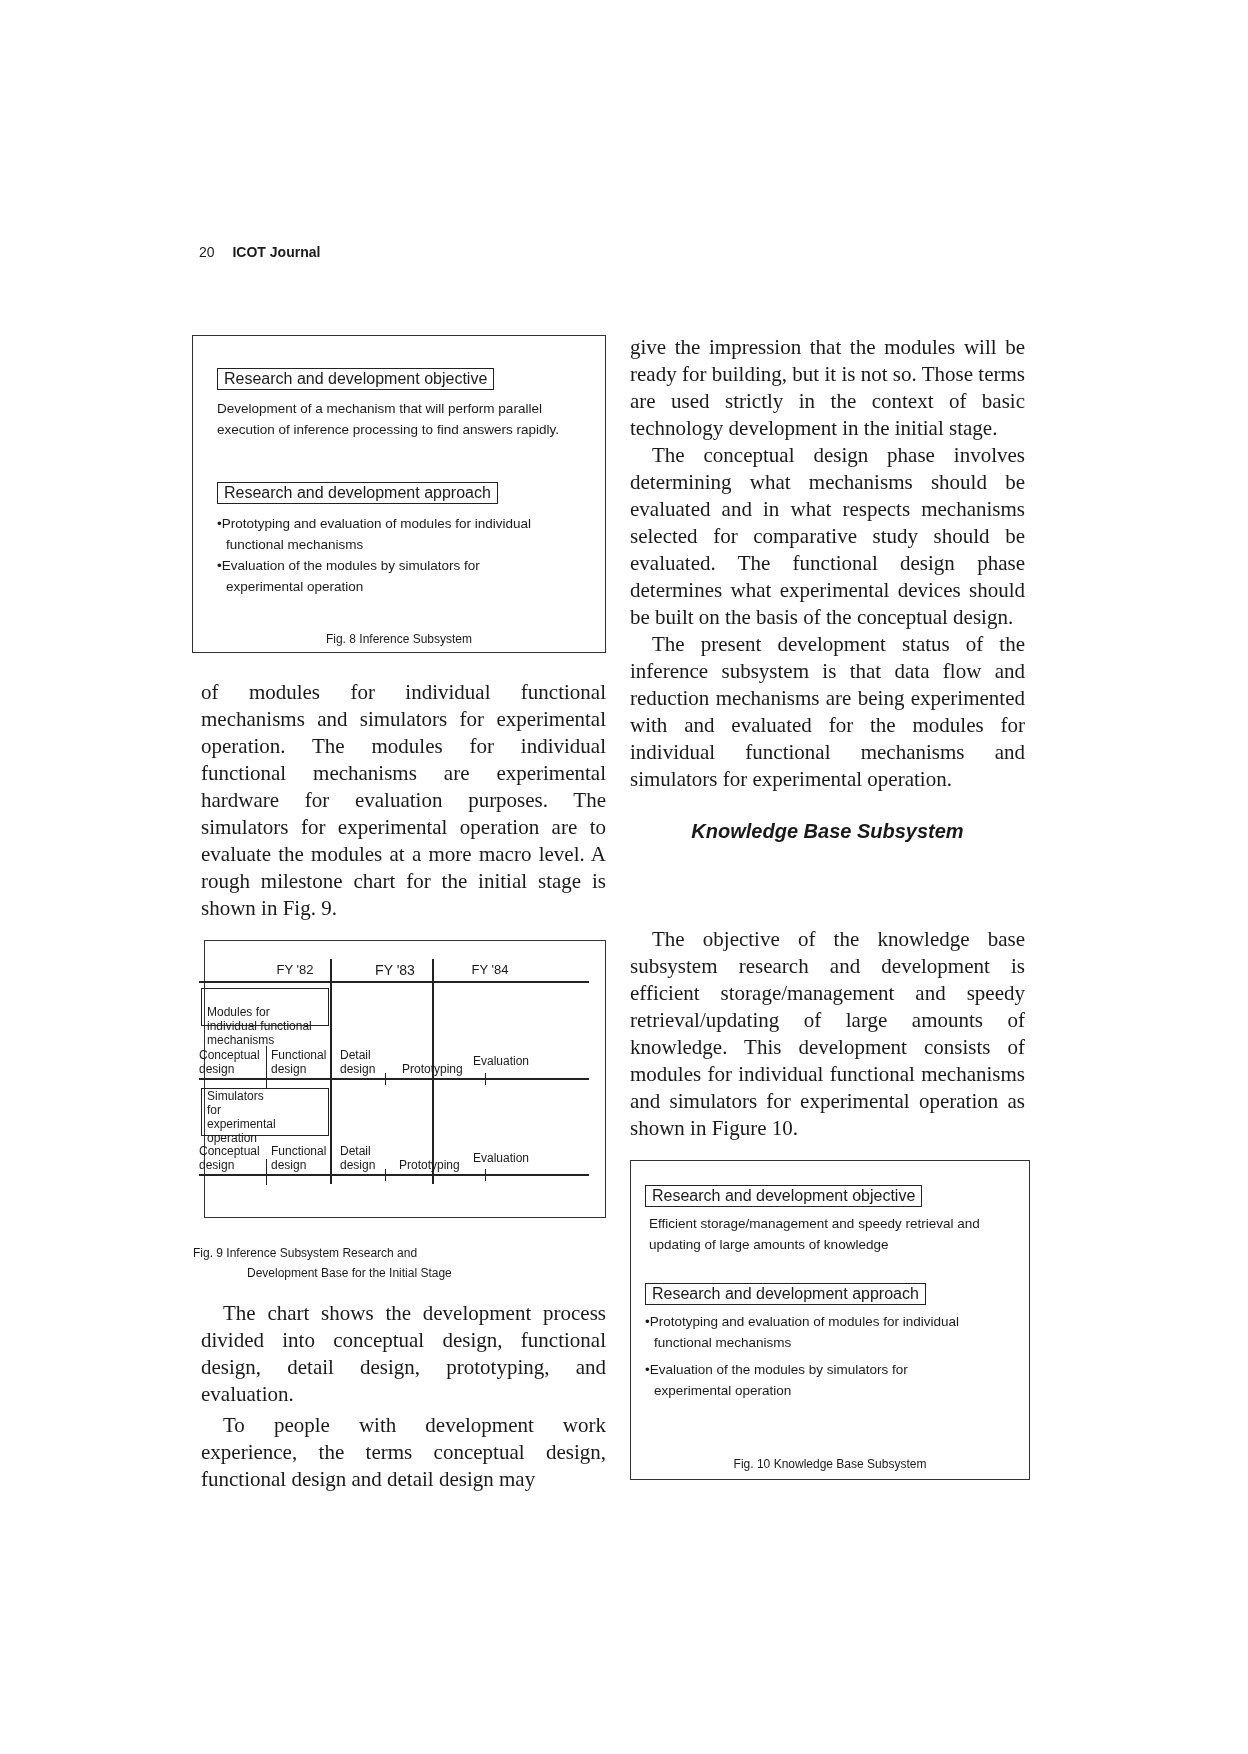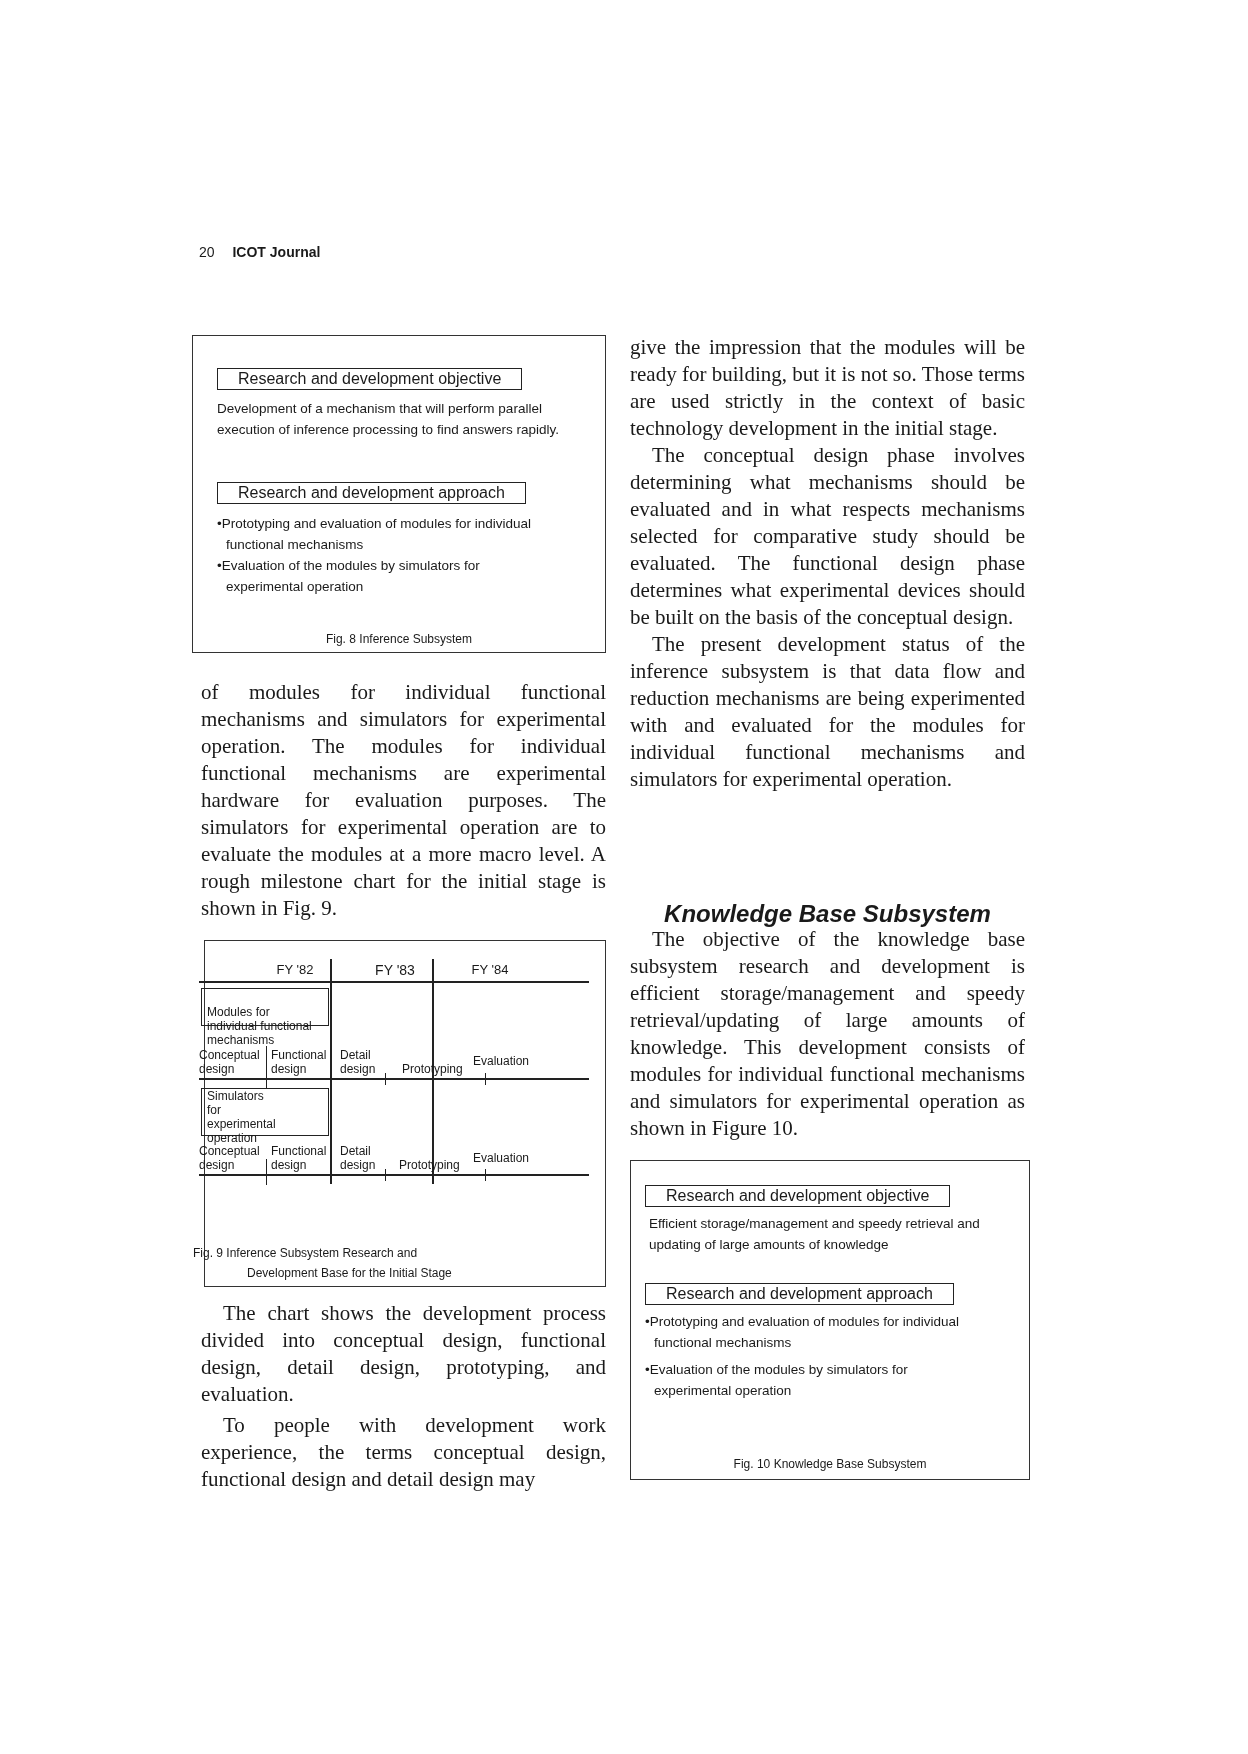--- a/index.html
+++ b/index.html
@@ -10,30 +10,30 @@
 
   #running-head { left: 199px; top: 244px; font-size: 14px; }
   #running-head .num { margin-right: 14px; }
   #running-head .jt { font-weight: bold; }
 
   .body-text { font-size: 21px; line-height: 27px; text-align: justify; }
   .body-text p { margin: 0; }
   .body-text p.indent { text-indent: 22px; }
 
   .fig-box { border: 1.5px solid #333; box-sizing: border-box; }
-  .label-box { display: inline-block; border: 1.3px solid #222; padding: 0 20px; font-size: 16px; line-height: 20px; }
+  .label-box { display: inline-block; border: 1.3px solid #222; padding: 0 6px; font-size: 16px; line-height: 20px; }
   .fig-text { font-size: 13.5px; line-height: 21px; }
   .fig-caption { font-weight: normal; font-size: 12px; margin-top: 44px; }
 
   #fig8 { left: 192px; top: 335px; width: 414px; height: 318px; }
   #col-left-1 { left: 201px; top: 679px; width: 405px; }
-  #fig9 { left: 204px; top: 940px; width: 402px; height: 347px; }
+  #fig9 { left: 204px; top: 940px; width: 402px; height: 278px; }
   #col-left-2 { left: 201px; top: 1300px; width: 405px; }
   #col-right-1 { left: 630px; top: 334px; width: 395px; }
-  #section-head { left: 630px; top: 900px; width: 395px; text-align: center; font-style: italic; font-weight: bold; font-size: 24px; }
+  #section-head { left: 630px; top: 820px; width: 395px; text-align: center; font-style: italic; font-weight: bold; font-size: 20px; }
   #col-right-2 { left: 630px; top: 926px; width: 395px; }
   #fig10 { left: 630px; top: 1160px; width: 400px; height: 320px; }
 
   .gantt-label { position: absolute; font-size: 12px; line-height: 14px; }
   .gantt-line { position: absolute; background: #222; }
 </style>
 </head>
 <body>
 
 <div id="running-head" class="abs sans">

